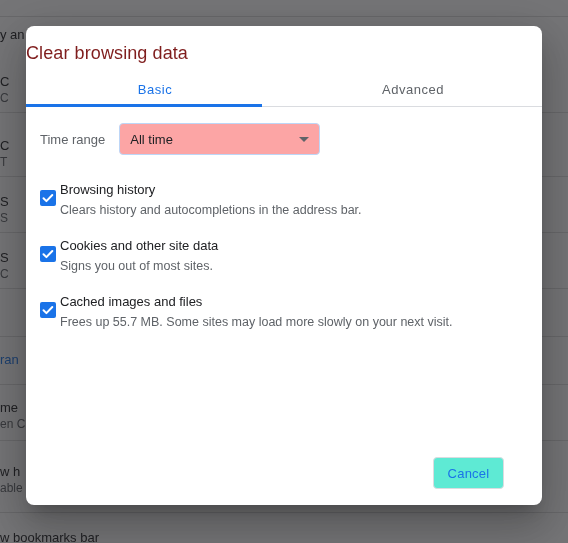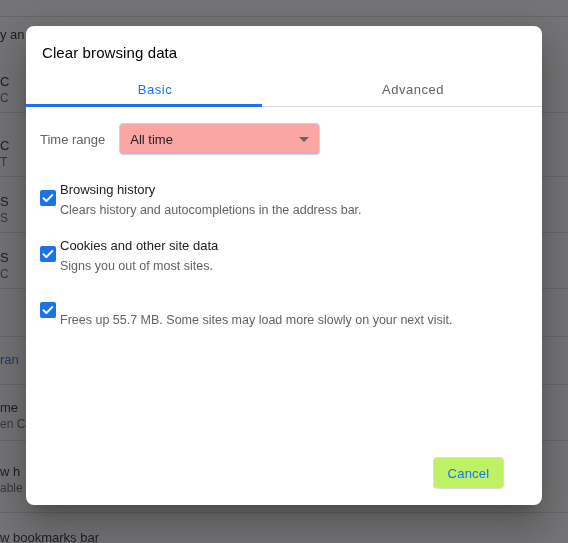--- a/index.html
+++ b/index.html
@@ -68,25 +68,25 @@
     border-radius: 8px;
     box-shadow: 0 11px 15px -7px rgba(0,0,0,.2),
                 0 24px 38px 3px rgba(0,0,0,.14),
                 0 9px 46px 8px rgba(0,0,0,.12);
     box-sizing: border-box;
     overflow: hidden;
   }
 
   #dialog-title {
     position: absolute;
-    left: 16px;
+    left: 0;
     top: 17px;
-    font-size: 15px;
+    font-size: 18px;
     line-height: 20px;
-    color: #000000;
+    color: #7f1d1d;
     letter-spacing: .1px;
   }
 
   
   #tabs {
     position: absolute;
     left: 0;
     top: 47px;
     width: 516px;
     height: 34px;
@@ -227,21 +227,21 @@
     height: 32px;
     border-radius: 4px;
     cursor: pointer;
     box-sizing: border-box;
     display: inline-flex;
     align-items: center;
     justify-content: center;
   }
   #cancel-button {
     width: 71px;
-    background: #bef264;
+    background: #5eead4;
     color: #1a73e8;
     border: 1px solid #dadce0;
     margin-right: 12px;
   }
   #clear-data-button {
     width: 91px;
     background: #1a73e8;
     color: #ffffff;
     border: 1px solid #1a73e8;
     font-weight: bold;
@@ -324,21 +324,21 @@
       </span>
     </div>
 
     <div class="option">
       <span class="checkbox">
         <svg width="14" height="14" viewBox="0 0 14 14" aria-hidden="true">
           <path d="M2.5 7.3 L5.4 10.1 L11.3 4.0" fill="none" stroke="#ffffff" stroke-width="2" stroke-linecap="round" stroke-linejoin="round"></path>
         </svg>
       </span>
       <span class="option-text">
-        <br>
+        <span class="option-title">Cached images and files</span><br>
         <span class="option-desc">Frees up 55.7 MB. Some sites may load more slowly on your next visit.</span>
       </span>
     </div>
 
   </div>
 
   <div id="actions">
     <button class="btn" id="cancel-button">Cancel</button>
   </div>
 

